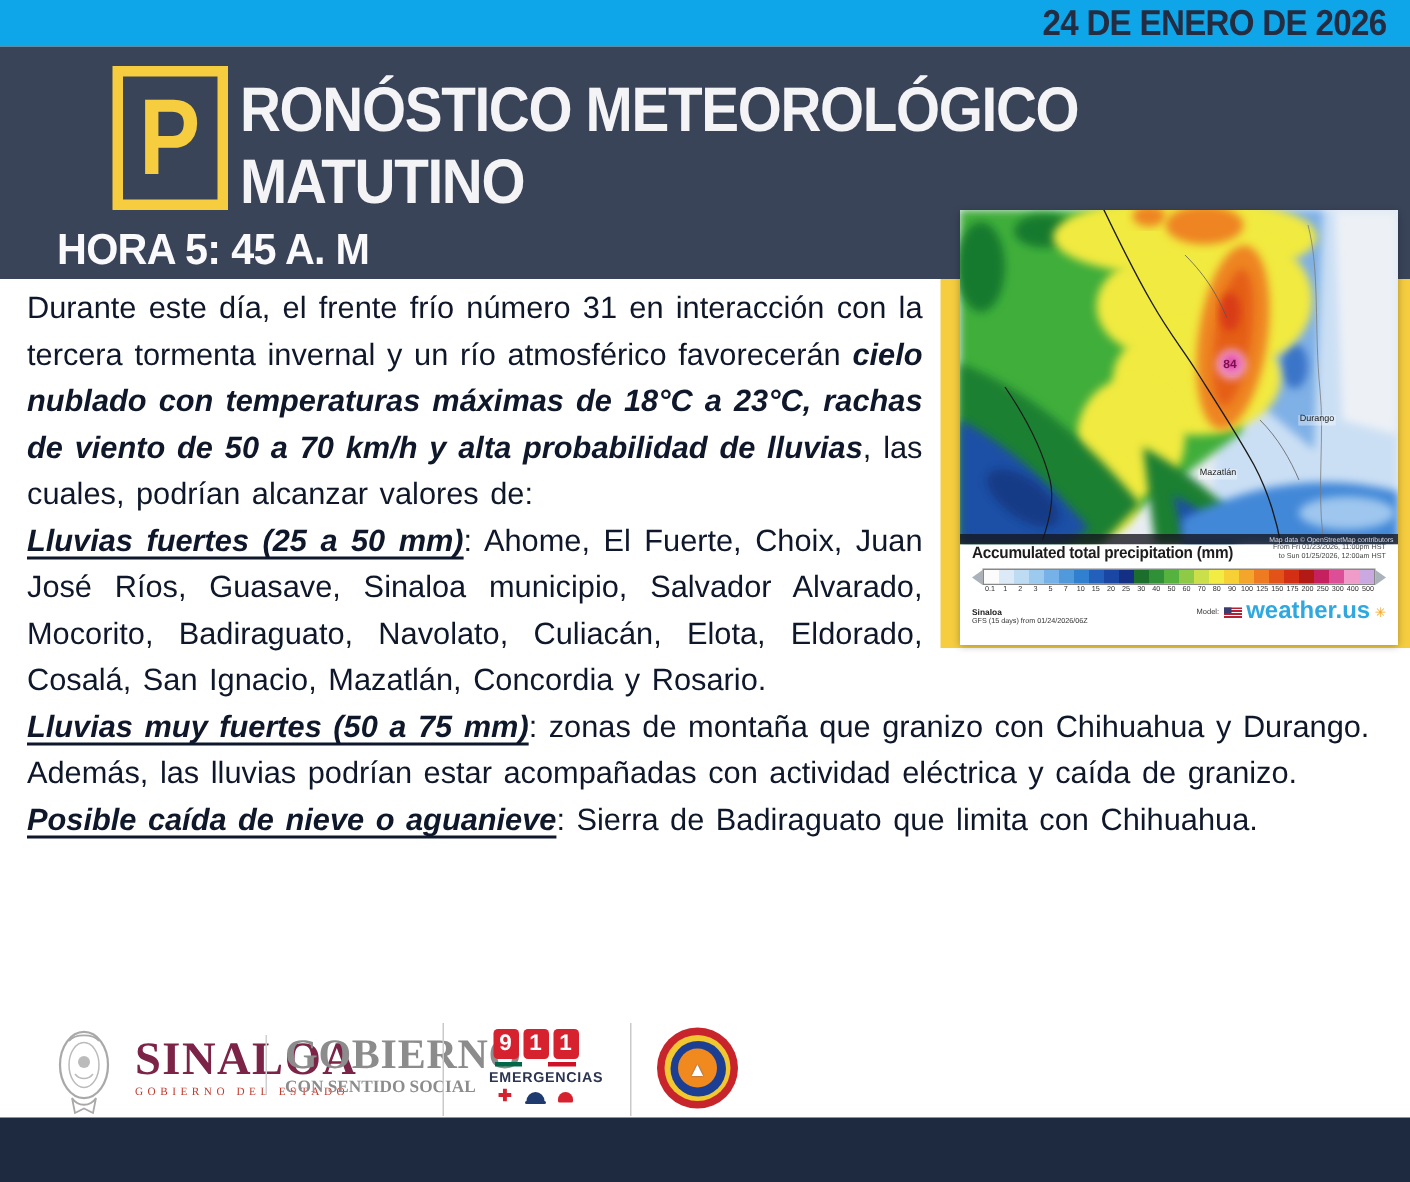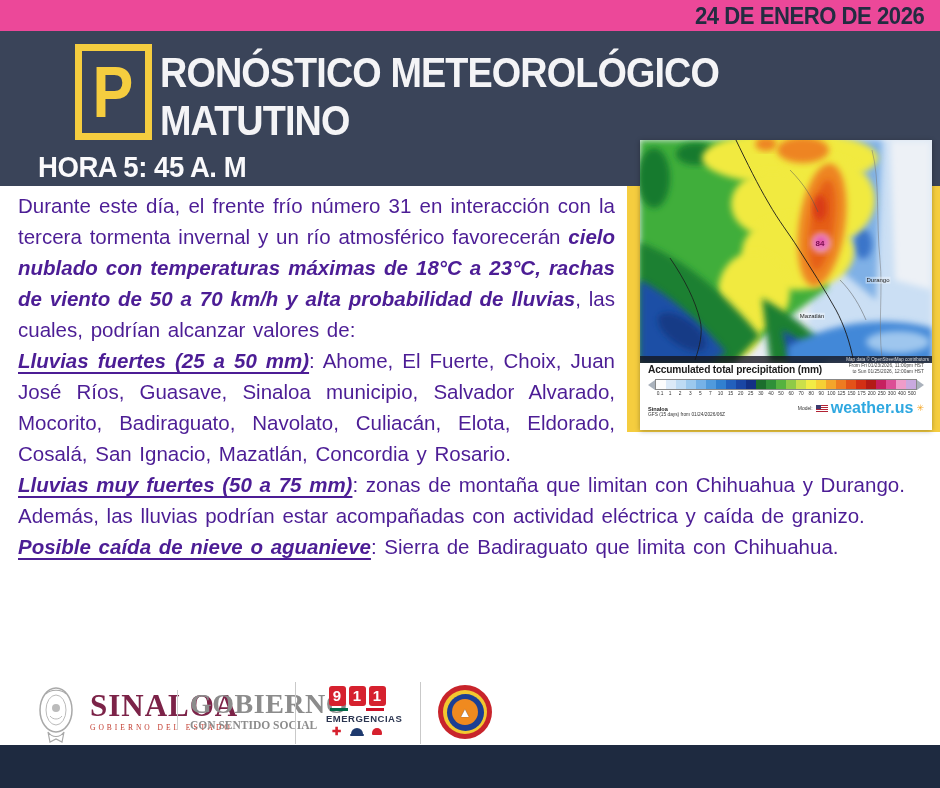--- a/index.html
+++ b/index.html
@@ -1,20 +1,20 @@
 <!DOCTYPE html>
 <html><head>
 <meta charset="utf-8">
 <style>
   html,body{margin:0;padding:0;background:#ffffff;}
   .canvas{position:relative;width:940px;height:788px;background:#ffffff;overflow:hidden;
           font-family:"Liberation Sans",sans-serif;}
 
   
-  .top-banner{position:absolute;left:0;top:0;width:940px;height:31px;background:#ec4899;
+  .top-banner{position:absolute;left:0;top:0;width:940px;height:31px;background:#0ea5e9;
               display:flex;align-items:center;justify-content:flex-end;padding-right:16px;box-sizing:border-box;}
   .top-banner span{color:#232C41;font-weight:bold;font-size:24px;letter-spacing:-0.5px;
                    transform:scaleX(.92);transform-origin:right;}
 
   
   .header{position:absolute;left:0;top:31px;width:940px;height:155px;background:#3A4459;z-index:1;}
   .p-box{position:absolute;left:75px;top:13px;width:63px;height:82px;border:7px solid #F5CD3F;
          display:flex;align-items:center;justify-content:center;}
   .p-box span{color:#F5CD3F;font-size:72px;font-weight:bold;line-height:1;transform:scaleX(.85);}
   .title{position:absolute;left:160px;top:18px;color:#F4F4F6;font-weight:bold;line-height:1.15;}
@@ -52,21 +52,21 @@
   .foot-right{display:flex;align-items:center;gap:3px;}
   .foot-right .model{font-size:5px;color:#333;}
   .us-flag{width:12px;height:7px;background:
      linear-gradient(180deg,#B22234 0 14%,#fff 14% 28%,#B22234 28% 42%,#fff 42% 56%,#B22234 56% 70%,#fff 70% 84%,#B22234 84% 100%);
      position:relative;display:inline-block;}
   .us-flag:before{content:"";position:absolute;left:0;top:0;width:5px;height:4px;background:#3C3B6E;}
   .brand{font-size:16px;font-weight:bold;color:#2FA8E0;}
   .brand-sun{color:#F5A623;font-size:9px;}
 
   
-  .content{position:absolute;left:18px;top:190px;width:904px;z-index:3;color:#4c1d95;
+  .content{position:absolute;left:18px;top:190px;width:904px;z-index:3;color:#0f172a;
            font-size:20.5px;line-height:31px;}
   .map-spacer{float:right;width:307px;height:245px;}
   .content p{margin:0;text-align:justify;word-spacing:2px;}
   .run-n{font-weight:normal;}
   .run-bi{font-weight:bold;font-style:italic;}
   .run-biu{font-weight:bold;font-style:italic;text-decoration:underline;
            text-decoration-thickness:2px;text-underline-offset:4px;}
 
   
   .footer{position:absolute;left:0;top:684px;width:940px;height:61px;z-index:4;}
@@ -263,21 +263,21 @@
           <span class="brand-sun">✳</span>
         </div>
       </div>
     </div>
   </div>
 
   <div class="content" id="forecast-text">
     <div class="map-spacer"></div>
   <p><span class="run-n">Durante este día, el frente frío número 31 en interacción con la tercera tormenta invernal y un río atmosférico favorecerán </span><span class="run-bi">cielo nublado con temperaturas máximas de 18°C a 23°C, rachas de viento de 50 a 70 km/h y alta probabilidad de lluvias</span><span class="run-n">, las cuales, podrían alcanzar valores de:</span></p>
       <p><span class="run-biu">Lluvias fuertes (25 a 50 mm)</span><span class="run-n">: Ahome, El Fuerte, Choix, Juan José Ríos, Guasave, Sinaloa municipio, Salvador Alvarado, Mocorito, Badiraguato, Navolato, Culiacán, Elota, Eldorado, Cosalá, San Ignacio, Mazatlán, Concordia y Rosario.</span></p>
-      <p><span class="run-biu">Lluvias muy fuertes (50 a 75 mm)</span><span class="run-n">: zonas de montaña que limitan con Chihuahua y Durango.</span></p>
+      <p><span class="run-biu">Lluvias muy fuertes (50 a 75 mm)</span><span class="run-n">: zonas de montaña que granizo con Chihuahua y Durango.</span></p>
       <p><span class="run-n">Además, las lluvias podrían estar acompañadas con actividad eléctrica y caída de granizo.</span></p>
       <p><span class="run-biu">Posible caída de nieve o aguanieve</span><span class="run-n">: Sierra de Badiraguato que limita con Chihuahua.</span></p>
     </div>
 
   <div class="footer">
     <svg class="seal" width="56" height="60" viewBox="0 0 56 60">
       <ellipse cx="28" cy="26" rx="16" ry="22" fill="none" stroke="#A9A9A9" stroke-width="1.5"></ellipse>
       <ellipse cx="28" cy="26" rx="10" ry="15" fill="none" stroke="#BBBBBB" stroke-width="1"></ellipse>
       <path d="M18,10 C22,5 34,5 38,10" fill="none" stroke="#A9A9A9" stroke-width="1.2"></path>
       <path d="M20,48 C24,54 32,54 36,48 L34,58 L28,55 L22,58 Z" fill="none" stroke="#A9A9A9" stroke-width="1.2"></path>

